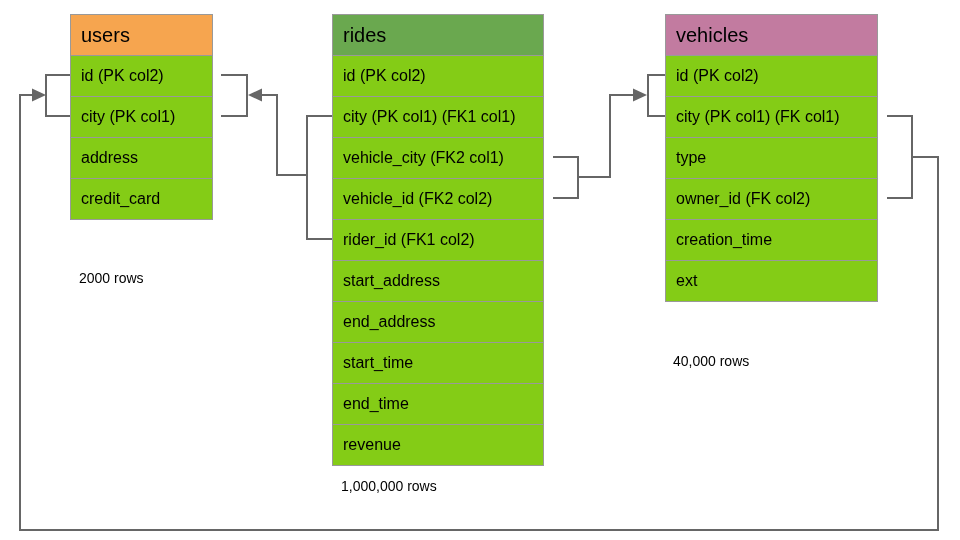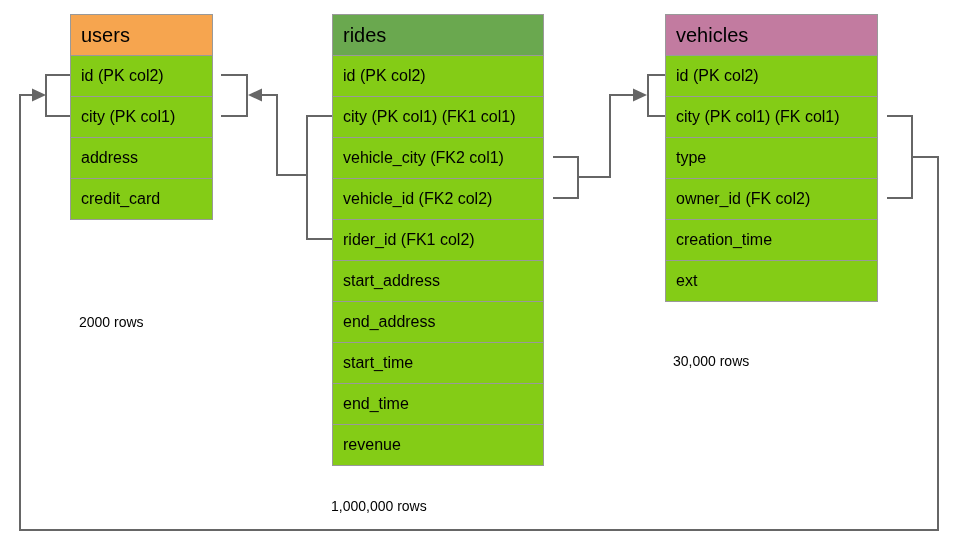--- a/index.html
+++ b/index.html
@@ -42,22 +42,22 @@
   }
   .tbl .row:last-child { border-bottom: none; }
   #tbl-users    { left: 70px;  top: 14px; width: 141px; }
   #tbl-rides    { left: 332px; top: 14px; width: 210px; }
   #tbl-vehicles { left: 665px; top: 14px; width: 211px; text-align: right; }
   .rowcount {
     position: absolute;
     font-size: 14px;
     color: #000;
   }
-  #count-users    { left: 79px;  top: 270px; margin-top: 44px; }
-  #count-rides    { left: 331px; top: 478px; margin-top: 20px; }
+  #count-users    { left: 79px;  top: 270px; }
+  #count-rides    { left: 341px; top: 478px; }
   #count-vehicles { left: 673px; top: 353px; }
 </style>
 </head>
 <body>
 
 <div class="stage">
 
   <svg class="connector-layer" width="960" height="540" viewBox="0 0 960 540">
 
     <g>
@@ -116,15 +116,15 @@
 
   <div class="tbl" id="tbl-vehicles">
     <div class="hdr" style="background: rgb(194, 123, 160);">vehicles</div>
     <div class="row">id (PK col2)</div>
     <div class="row">city (PK col1) (FK col1)</div>
     <div class="row">type</div>
     <div class="row">owner_id (FK col2)</div>
     <div class="row">creation_time</div>
     <div class="row">ext</div>
   </div>
-  <div class="rowcount" id="count-vehicles">30,000 rows</div>
+  <div class="rowcount" id="count-vehicles">40,000 rows</div>
 
 </div>
 
 </body></html>

